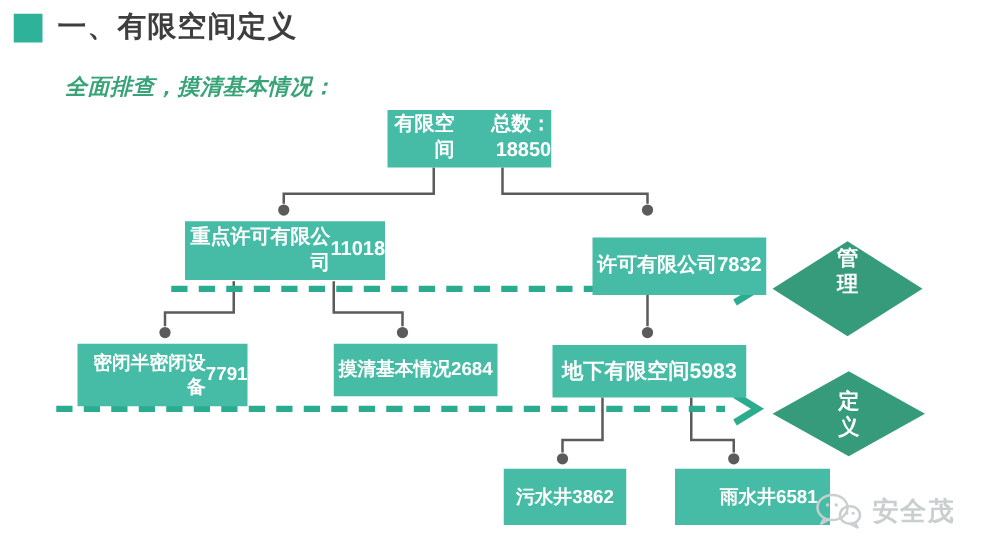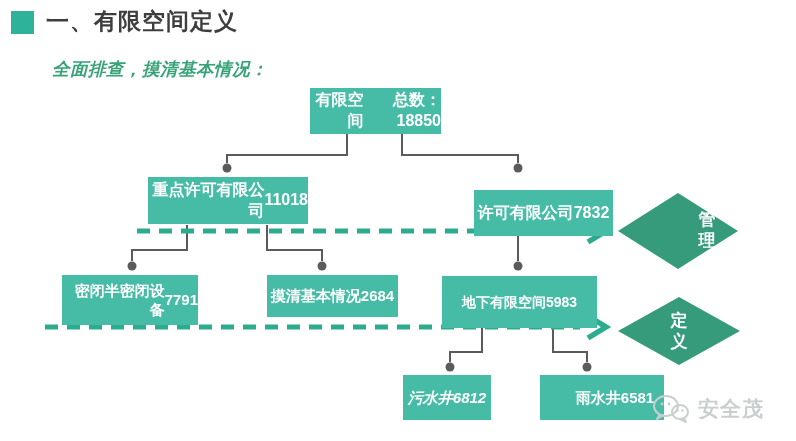--- a/index.html
+++ b/index.html
@@ -29,28 +29,28 @@
     position:absolute; background: var(--box-teal); color:#ffffff;
     display:flex; align-items:center; justify-content:center;
     text-align:right; font-weight:bold; line-height:1.3;
   }
   .node .lbl, .node .val { display:block; }
   .n-root { left:310px; top:88px;  width:131px; height:46px; font-size:16px; }
   .n-l2a  { left:148px; top:177px; width:160px; height:47px; font-size:16px; }
   .n-l2b  { left:442px; top:190px; width:139px; height:46px; font-size:16px;margin-left:32px; }
   .n-l3a  { left:62px;  top:275px; width:136px; height:50px; font-size:15px; }
   .n-l3b  { left:267px; top:275px; width:131px; height:42px; font-size:15px; }
-  .n-l3c  { left:442px; top:276px; width:155px; height:52px; font-size:14px; }
-  .n-l4a  { left:403px; top:375px; width:88px;  height:45px; font-size:15px;font-style:italic; }
+  .n-l3c  { left:442px; top:276px; width:155px; height:42px; font-size:17px; }
+  .n-l4a  { left:403px; top:375px; width:98px;  height:45px; font-size:15px; }
   .n-l4b  { left:540px; top:375px; width:98px;  height:45px; font-size:15px;padding-left:26px; }
   .diamond-label {
     position:absolute; color:#ffffff; font-weight:bold; font-size:17px;
     width:18px; line-height:1.25; word-break:break-all; text-align:center;
   }
-  .dl-1 { left:669px; top:209px;margin-left:29px; }
+  .dl-1 { left:669px; top:196px; }
   .dl-2 { left:670px; top:310px; }
   .watermark {
     position:absolute; right:32px; top:394px; display:flex; align-items:center; gap:8px;
     color: var(--watermark-gray);
   }
   .watermark-text { font-size:21px; font-weight:bold; letter-spacing:1px; }
 </style>
 </head>
 <body>
 
@@ -106,21 +106,21 @@
   <div class="node n-l3b">
     <span class="lbl">摸清基本情况</span>
     <span class="val">2684</span>
   </div>
   <div class="node n-l3c">
     <span class="lbl">地下有限空间</span>
     <span class="val">5983</span>
   </div>
   <div class="node n-l4a">
     <span class="lbl">污水井</span>
-    <span class="val">6812</span>
+    <span class="val">3862</span>
   </div>
   <div class="node n-l4b">
     <span class="lbl">雨水井</span>
     <span class="val">6581</span>
   </div>
 
   <div class="diamond-label dl-1">管理</div>
   <div class="diamond-label dl-2">定义</div>
 
   <div class="watermark">

